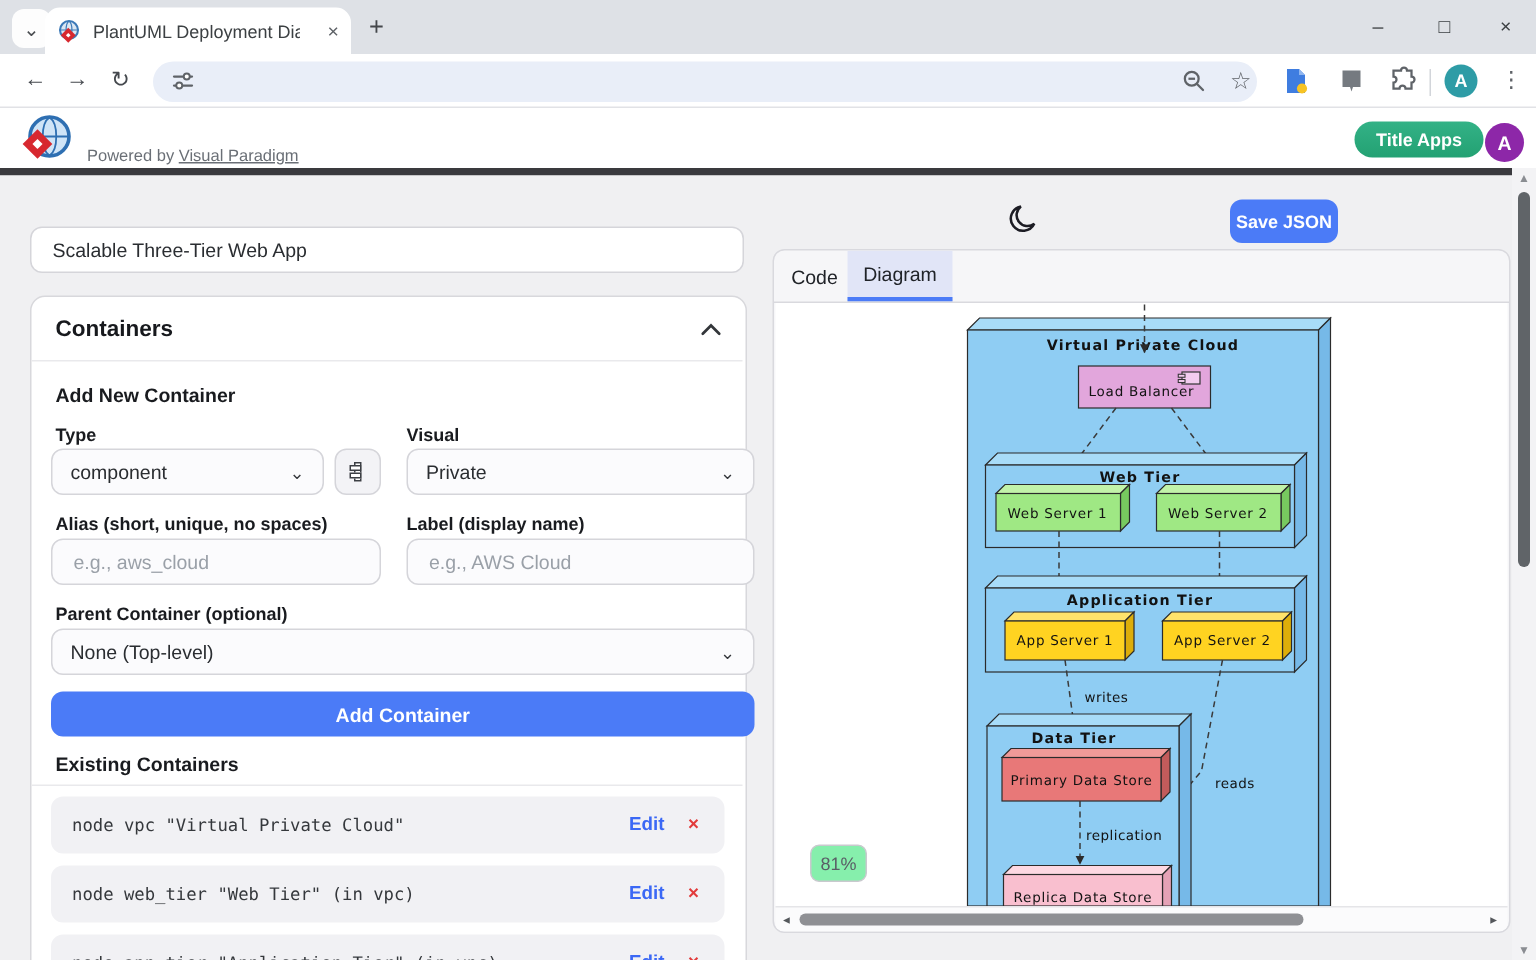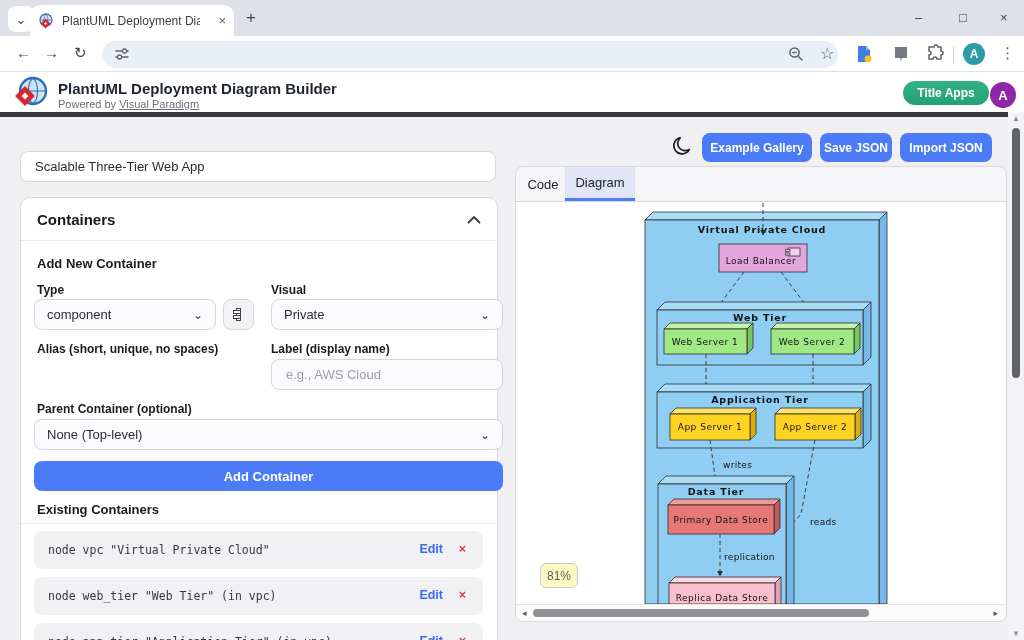--- a/index.html
+++ b/index.html
@@ -55,21 +55,21 @@
   .compicon i{position:absolute;left:-4px;width:6px;height:2.4px;background:#fff;border:1.2px solid #3c3f44;}
 
   
   .rbtn{top:133px;height:29px;font-size:12px;}
   .panel{left:515px;top:166px;width:492px;height:456px;background:#f6f6f8;border:1px solid #d9d9de;
          border-radius:8px;box-sizing:border-box;overflow:hidden;}
   .tabbar-border{left:0;top:34px;width:490px;height:1px;background:#d9d9de;}
   .ptab{top:0;height:34px;display:flex;align-items:center;justify-content:center;font-size:13px;color:#202328;box-sizing:border-box;}
   .ptab.active{background:#e1e5f7;border-bottom:3px solid #4b7bf7;}
   .canvas{left:1px;top:35px;width:488px;height:402px;background:#fff;}
-  .zoombadge{left:23px;top:361px;width:36px;height:23px;background:#fef9c3;border:1px solid #c9c9ce;border-radius:6px;
+  .zoombadge{left:23px;top:361px;width:36px;height:23px;background:#86efac;border:1px solid #c9c9ce;border-radius:6px;
      font-size:12px;color:#5a5e66;display:flex;align-items:center;justify-content:center;}
   .hscroll{left:1px;top:437px;width:488px;height:17px;background:#fbfbfc;border-top:1px solid #e5e5e8;box-sizing:border-box;}
   .hthumb{left:16px;top:4px;width:336px;height:8px;background:#8f9094;border-radius:4px;}
   .scrollgl{color:#55585c;font-size:9px;}
   .vscroll{left:1008px;top:112px;width:16px;height:528px;background:#f3f3f5;}
   .vthumb{left:4px;top:16px;width:8px;height:250px;background:#606468;border-radius:4px;}
 
   
   svg text{font-family:"DejaVu Sans",sans-serif;fill:#121212;}
   .ntitle{font-size:9.5px;font-weight:bold;letter-spacing:.8px;text-anchor:middle;}
@@ -138,21 +138,20 @@
   <div class="abs chip" style="left:963px;top:43px;width:22px;height:22px;background:#2e9ca6;font-size:12px;">A</div>
   <div class="abs" style="left:1000px;top:44px;font-size:15px;color:#5f6368;">⋮</div>
 
   <div class="abs appheader"></div>
   <svg class="abs" style="left:14px;top:76px;" width="36" height="34" viewBox="0 0 36 34">
     <circle cx="19" cy="15" r="13" fill="#cfe4f7" stroke="#2e6fb2" stroke-width="2.4"></circle>
     <path d="M6.5 15h25M19 2.3c-6 3.6-6 21.8 0 25.4M19 2.3c6 3.6 6 21.8 0 25.4" stroke="#2e6fb2" stroke-width="1.2" fill="none"></path>
     <rect x="4" y="13" width="14" height="14" transform="rotate(45 11 20)" fill="#d7282f"></rect>
     <rect x="8.6" y="17.6" width="4.8" height="4.8" transform="rotate(45 11 20)" fill="#fff"></rect>
   </svg>
-  <div class="abs app-title">PlantUML Deployment Diagram Builder</div>
   <div class="abs powered">
     <span>Powered by</span>
     <a href="#">Visual Paradigm</a>
   </div>
   <div class="abs btn-moreapps">Title Apps</div>
   <div class="abs chip" style="left:990px;top:82px;width:26px;height:26px;background:#8d27a8;font-size:13px;">A</div>
   <div class="abs darkstrip"></div>
   <div class="abs content"></div>
 
   <div class="abs lbl" style="left:20px;top:132px;font-size:12.5px;margin-top:31px;">Diagram Title</div>
@@ -180,20 +179,23 @@
           <i style="top:5.5px;"></i>
         </span>
     </div>
     <div class="abs lbl" style="left:250px;top:85px;">Visual</div>
     <div class="abs select" style="left:250px;top:101px;width:232px;height:31px;">
       <span>Private</span>
       <span class="sel-chev">⌄</span>
     </div>
 
     <div class="abs lbl" style="left:16px;top:144px;">Alias (short, unique, no spaces)</div>
+    <div class="abs input" style="left:13px;top:161px;width:220px;height:31px;">
+      <input type="text" placeholder="e.g., aws_cloud" style="">
+    </div>
     <div class="abs lbl" style="left:250px;top:144px;">Label (display name)</div>
     <div class="abs input" style="left:250px;top:161px;width:232px;height:31px;">
       <input type="text" placeholder="e.g., AWS Cloud" style="">
     </div>
 
     <div class="abs lbl" style="left:16px;top:204px;">Parent Container (optional)</div>
     <div class="abs select" style="left:13px;top:221px;width:469px;height:31px;">
       <span>None (Top-level)</span>
       <span class="sel-chev">⌄</span>
     </div>
@@ -216,23 +218,21 @@
     <div class="abs exrow" style="top:425px;">
       <span class="excode">node app_tier "Application Tier" (in vpc)</span>
       <span class="exedit">Edit</span>
       <span class="exdel">×</span>
     </div>
   </div>
 
   <svg class="abs" style="left:672px;top:136px;" width="20" height="21" viewBox="0 0 20 21">
     <path d="M17.5 13.2A8.2 8.2 0 1 1 8.6 1.6a7 7 0 0 0 8.9 11.6z" fill="none" stroke="#1c1c24" stroke-width="1.7"></path>
   </svg>
-  <div class="abs btn-blue rbtn" style="left:702px;width:110px;">Example Gallery</div>
   <div class="abs btn-blue rbtn" style="left:820px;width:72px;">Save JSON</div>
-  <div class="abs btn-blue rbtn" style="left:900px;width:92px;">Import JSON</div>
 
   <div class="abs panel">
     <div class="abs ptab" style="left:5px;width:44px;">Code</div>
     <div class="abs ptab active" style="left:49px;width:70px;">Diagram</div>
     <div class="abs tabbar-border"></div>
 
     <div class="abs canvas">
       <svg width="488" height="402" viewBox="0 0 488 402">
         <defs>
           <marker id="arr" markerWidth="8" markerHeight="8" refX="5.5" refY="3" orient="auto">

